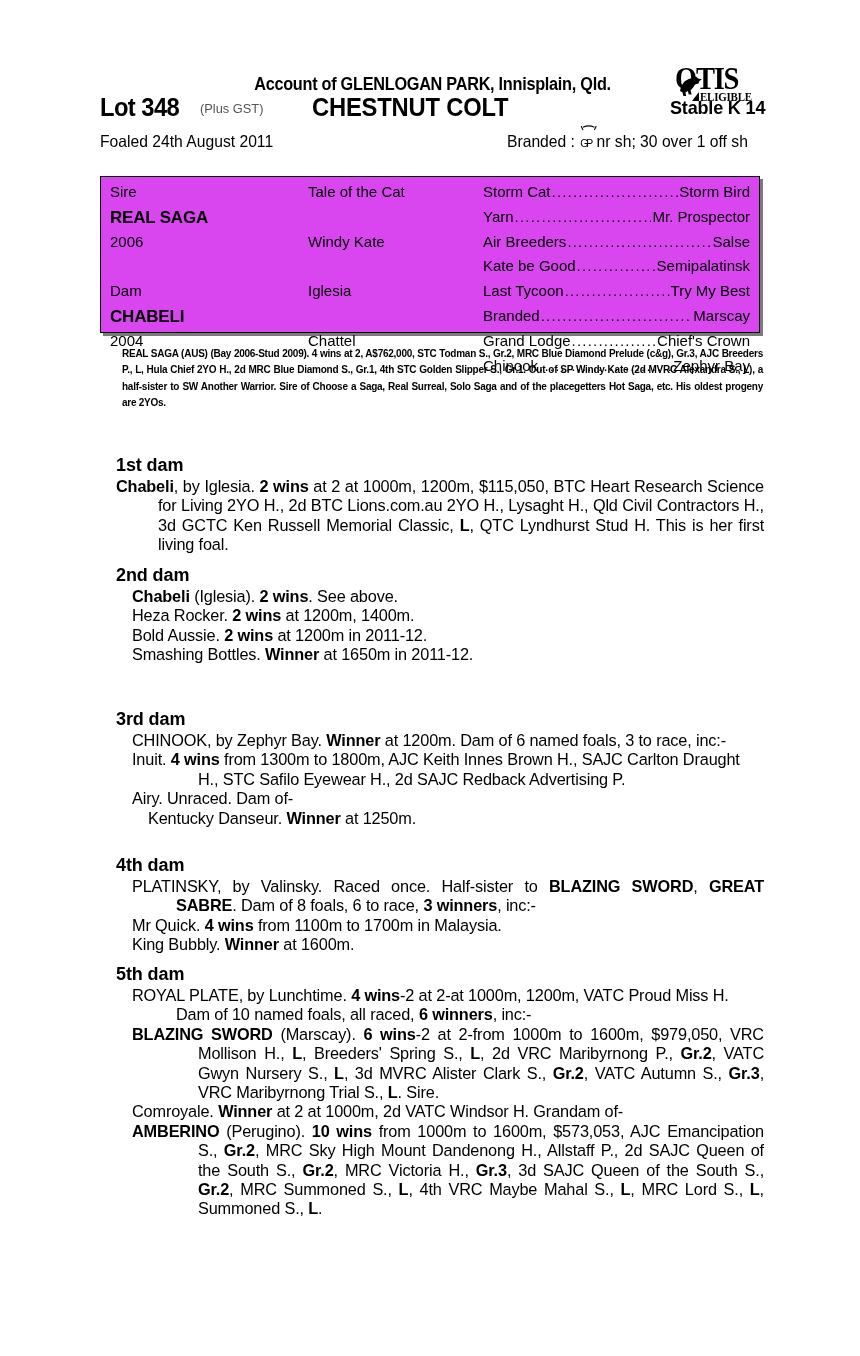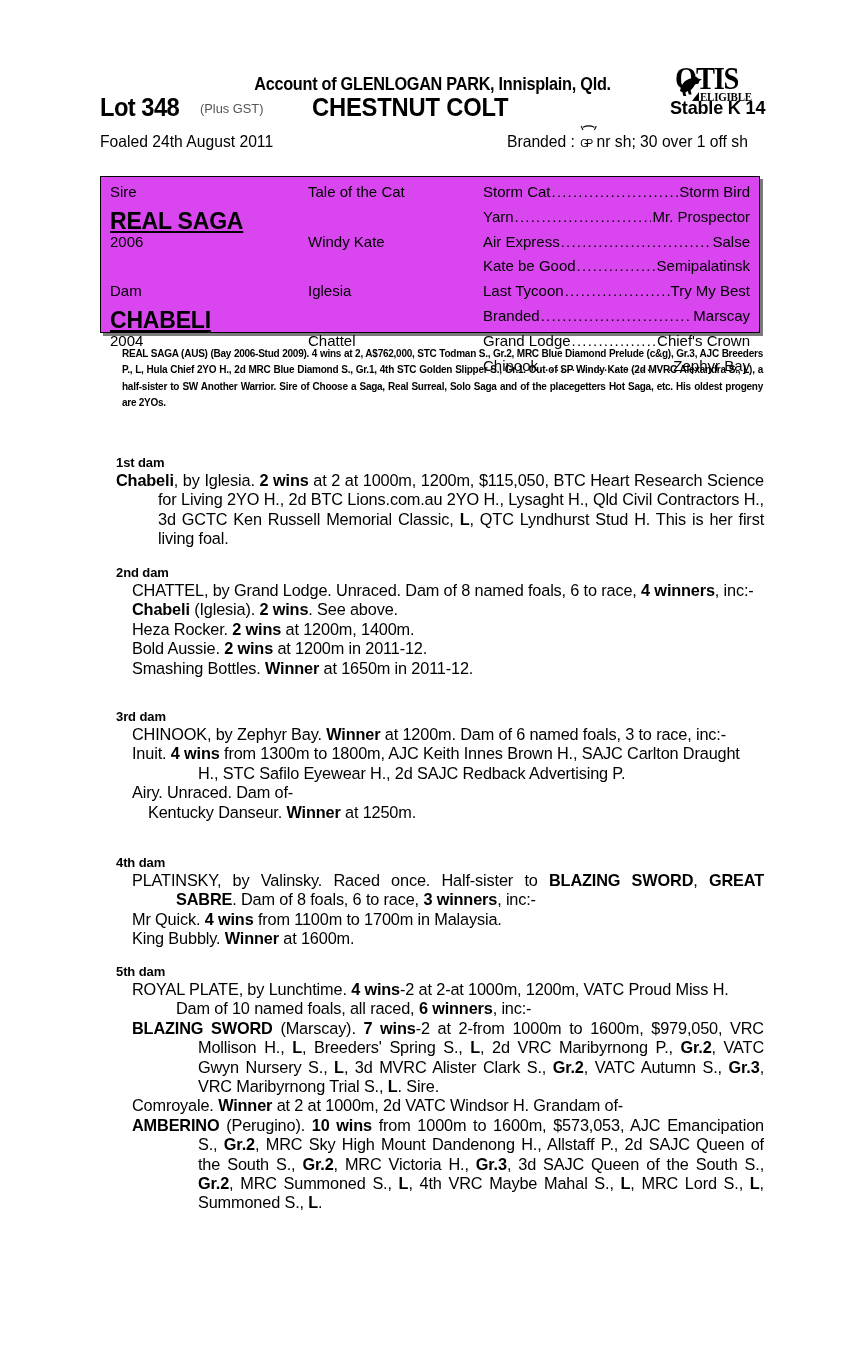--- a/index.html
+++ b/index.html
@@ -163,39 +163,39 @@
   .c3 .nm { white-space: nowrap; }
   .c3 .dots {
     flex: 1 1 auto;
     overflow: hidden;
     white-space: nowrap;
     margin: 0 1px;
     letter-spacing: 1.2px;
     color: #000;
   }
   .c3 .vl { white-space: nowrap; }
-  .bld { font-weight: bold; font-size: 23px; letter-spacing: -0.2px; text-decoration: underline; }
+  .bld { font-weight: bold; font-size: 17px; letter-spacing: -0.2px; }
 
   
   .sire-para {
     position: absolute;
     left: 122px; top: 346px;
     width: 641px;
     font-weight: bold;
     font-size: 10px;
     line-height: 16.3px;
     text-align: justify;
     letter-spacing: -0.25px;
   }
 
   
   .sec { position: absolute; left: 116px; width: 648px; }
   .sec-head {
     font-weight: bold;
-    font-size: 13px;
+    font-size: 18px;
     letter-spacing: -0.1px;
     margin-bottom: 1px;
   }
   .body-t {
     font-size: 16.3px;
     line-height: 19.4px;
     letter-spacing: -0.15px;
   }
   .just { text-align: justify; }
   .hang1 { padding-left: 42px; text-indent: -42px; }
@@ -265,21 +265,21 @@
             <span class="c3">
               <span class="nm">Yarn</span>
               <span class="dots">..........................................................................................</span>
               <span class="vl">Mr. Prospector</span>
             </span>
           </div>
           <div class="ped-row">
             <span class="c1">2006</span>
             <span class="c2">Windy Kate</span>
             <span class="c3">
-              <span class="nm">Air Express</span>
+              <span class="nm">Air Breeders</span>
               <span class="dots">..........................................................................................</span>
               <span class="vl">Salse</span>
             </span>
           </div>
           <div class="ped-row">
             <span class="c1"></span>
             <span class="c2"></span>
             <span class="c3">
               <span class="nm">Kate be Good</span>
               <span class="dots">..........................................................................................</span>
@@ -330,21 +330,20 @@
     <span id="sire-para-text">REAL SAGA (AUS) (Bay 2006-Stud 2009). 4 wins at 2, A$762,000, STC Todman S., Gr.2, MRC Blue Diamond Prelude (c&amp;g), Gr.3, AJC Breeders P., L, Hula Chief 2YO H., 2d MRC Blue Diamond S., Gr.1, 4th STC Golden Slipper S., Gr.1. Out of SP Windy Kate (2d MVRC Alexandra S., L), a half-sister to SW Another Warrior. Sire of Choose a Saga, Real Surreal, Solo Saga and of the placegetters Hot Saga, etc. His oldest progeny are 2YOs.</span>
   </div>
 
   <div id="dams-root">
       <div class="sec" style="top: 455px;">
         <div class="sec-head">1st dam</div>
         <div class="body-t hang1 just"><b>Chabeli</b>, by Iglesia. <b>2 wins</b> at 2 at 1000m, 1200m, $115,050, BTC Heart Research Science for Living 2YO H., 2d BTC Lions.com.au 2YO H., Lysaght H., Qld Civil Contractors H., 3d GCTC Ken Russell Memorial Classic, <b>L</b>, QTC Lyndhurst Stud H. This is her first living foal.</div>
       </div>
       <div class="sec" style="top: 565px;">
         <div class="sec-head">2nd dam</div>
-        <div class="body-t hang2 just">CHATTEL, by Grand Lodge. Unraced. Dam of 8 named foals, 6 to race, <b>4 winners</b>, inc:-</div>
         <div class="body-t ind-16"><b>Chabeli</b> (Iglesia). <b>2 wins</b>. See above.</div>
         <div class="body-t ind-16">Heza Rocker. <b>2 wins</b> at 1200m, 1400m.</div>
         <div class="body-t ind-16">Bold Aussie. <b>2 wins</b> at 1200m in 2011-12.</div>
         <div class="body-t ind-16">Smashing Bottles. <b>Winner</b> at 1650m in 2011-12.</div>
       </div>
       <div class="sec" style="top: 709px;">
         <div class="sec-head">3rd dam</div>
         <div class="body-t hang2">CHINOOK, by Zephyr Bay. <b>Winner</b> at 1200m. Dam of 6 named foals, 3 to race, inc:-</div>
         <div class="body-t hang3">Inuit. <b>4 wins</b> from 1300m to 1800m, AJC Keith Innes Brown H., SAJC Carlton Draught H., STC Safilo Eyewear H., 2d SAJC Redback Advertising P.</div>
         <div class="body-t ind-16">Airy. Unraced. Dam of-</div>
@@ -352,19 +351,19 @@
       </div>
       <div class="sec" style="top: 855px;">
         <div class="sec-head">4th dam</div>
         <div class="body-t hang2 just">PLATINSKY, by Valinsky. Raced once. Half-sister to <b>BLAZING SWORD</b>, <b>GREAT SABRE</b>. Dam of 8 foals, 6 to race, <b>3 winners</b>, inc:-</div>
         <div class="body-t ind-16">Mr Quick. <b>4 wins</b> from 1100m to 1700m in Malaysia.</div>
         <div class="body-t ind-16">King Bubbly. <b>Winner</b> at 1600m.</div>
       </div>
       <div class="sec" style="top: 964px;">
         <div class="sec-head">5th dam</div>
         <div class="body-t hang2">ROYAL PLATE, by Lunchtime. <b>4 wins</b>-2 at 2-at 1000m, 1200m, VATC Proud Miss H. Dam of 10 named foals, all raced, <b>6 winners</b>, inc:-</div>
-        <div class="body-t hang3 just"><b>BLAZING SWORD</b> (Marscay). <b>7 wins</b>-2 at 2-from 1000m to 1600m, $979,050, VRC Mollison H., <b>L</b>, Breeders' Spring S., <b>L</b>, 2d VRC Maribyrnong P., <b>Gr.2</b>, VATC Gwyn Nursery S., <b>L</b>, 3d MVRC Alister Clark S., <b>Gr.2</b>, VATC Autumn S., <b>Gr.3</b>, VRC Maribyrnong Trial S., <b>L</b>. Sire.</div>
+        <div class="body-t hang3 just"><b>BLAZING SWORD</b> (Marscay). <b>6 wins</b>-2 at 2-from 1000m to 1600m, $979,050, VRC Mollison H., <b>L</b>, Breeders' Spring S., <b>L</b>, 2d VRC Maribyrnong P., <b>Gr.2</b>, VATC Gwyn Nursery S., <b>L</b>, 3d MVRC Alister Clark S., <b>Gr.2</b>, VATC Autumn S., <b>Gr.3</b>, VRC Maribyrnong Trial S., <b>L</b>. Sire.</div>
         <div class="body-t ind-16">Comroyale. <b>Winner</b> at 2 at 1000m, 2d VATC Windsor H. Grandam of-</div>
         <div class="body-t hang3 just"><b>AMBERINO</b> (Perugino). <b>10 wins</b> from 1000m to 1600m, $573,053, AJC Emancipation S., <b>Gr.2</b>, MRC Sky High Mount Dandenong H., Allstaff P., 2d SAJC Queen of the South S., <b>Gr.2</b>, MRC Victoria H., <b>Gr.3</b>, 3d SAJC Queen of the South S., <b>Gr.2</b>, MRC Summoned S., <b>L</b>, 4th VRC Maybe Mahal S., <b>L</b>, MRC Lord S., <b>L</b>, Summoned S., <b>L</b>.</div>
       </div>
     </div>
 
 </div>
 
 </body></html>

